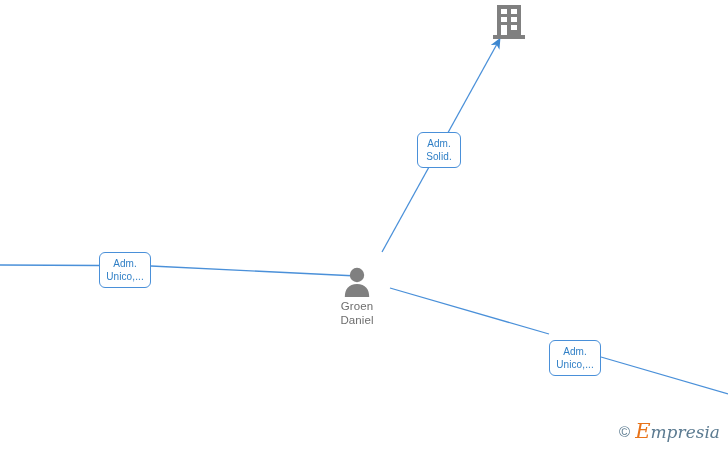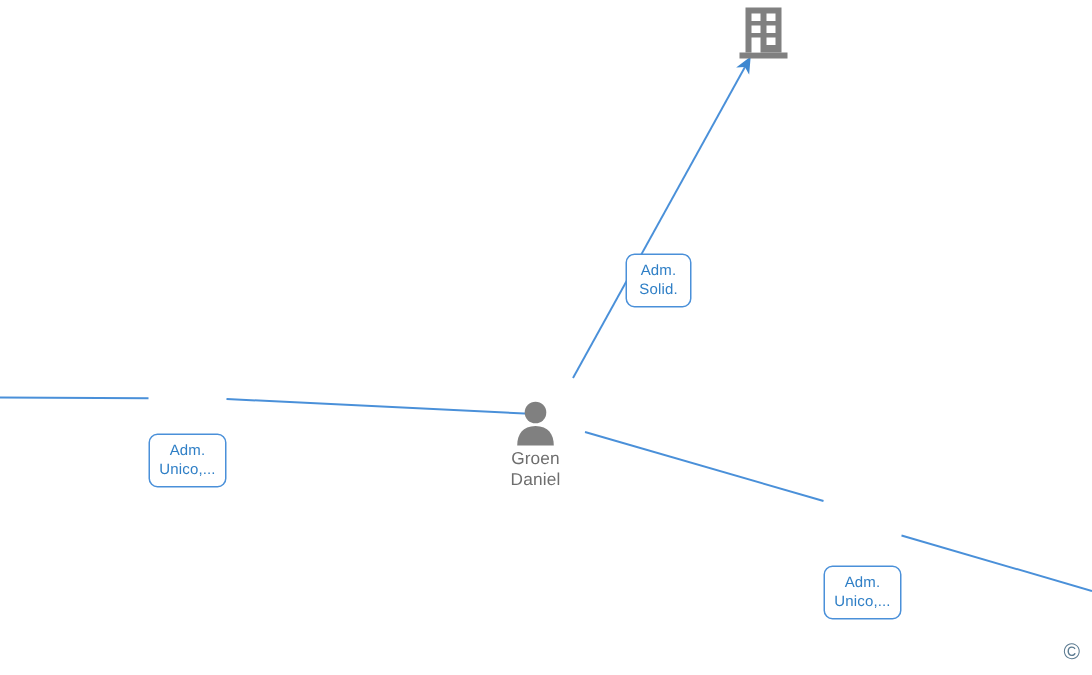--- a/index.html
+++ b/index.html
@@ -61,21 +61,20 @@
     border: 1.3px solid #4a90d9;
     border-radius: 6px;
     background: #ffffff;
     color: #2f7fc6;
     font-size: 10px;
     line-height: 13px;
     text-align: center;
     padding: 4px 2px 3px 2px;
     white-space: pre-line;
     letter-spacing: 0.1px;
-    margin-top: 37px;
   }
 
   
   .watermark {
     position: absolute;
     right: 8px;
     bottom: 8px;
     display: flex;
     align-items: center;
     gap: 5px;
@@ -151,15 +150,16 @@
 Solid.</div>
 
   <div class="edge-label" style="left:99px; top:252px; width:52px; height:36px;">Adm.
 Unico,...</div>
 
   <div class="edge-label" style="left:549px; top:340px; width:52px; height:36px;">Adm.
 Unico,...</div>
 
   <div class="watermark">
     <span class="watermark-copy">©</span>
+    <span class="watermark-brand"><span class="brand-initial">E</span><span>mpresia</span></span>
   </div>
 
 </div>
 
 </body></html>

